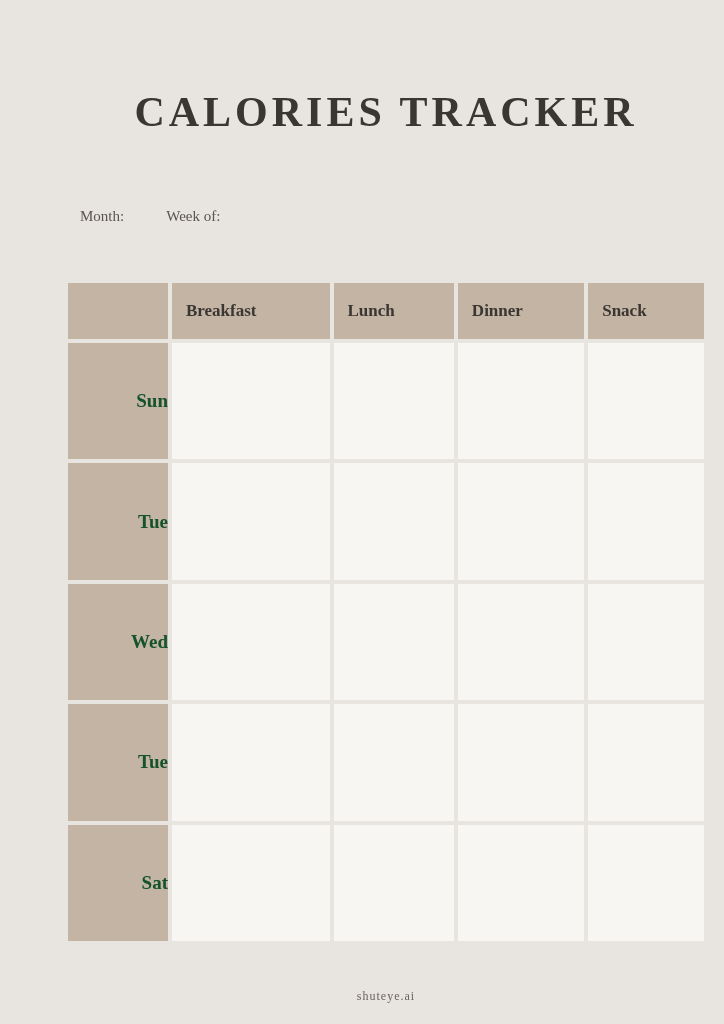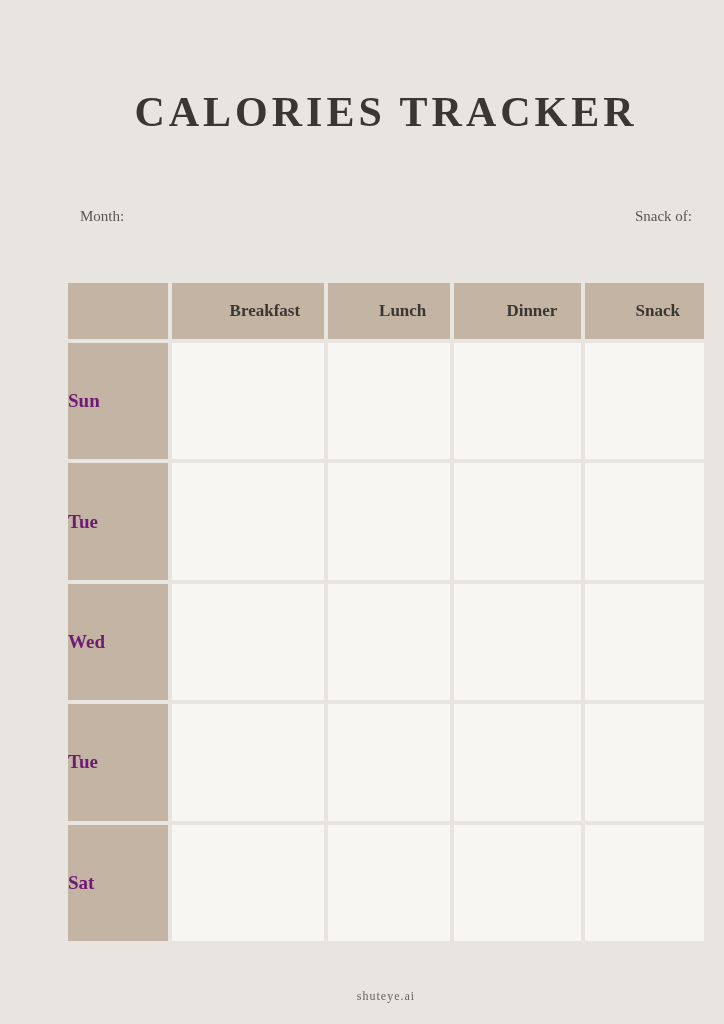--- a/index.html
+++ b/index.html
@@ -37,21 +37,21 @@
       color: #3a3632;
       text-transform: uppercase;
       margin-bottom: 30px;
       font-family: 'Georgia', serif;
     }
 
     .meta-row {
       width: 100%;
       display: flex;
       flex-direction: row;
-      justify-content: space-between;
+      justify-content: flex-start;
       margin-bottom: 12px;
       padding: 0 4px;
     }
 
     .meta-label {
       font-size: 15px;
       color: #5a5550;
       font-family: 'Georgia', serif;
     }
 
@@ -60,43 +60,43 @@
       border-collapse: separate;
       border-spacing: 4px;
       flex: 1;
     }
 
     .header-row th {
       background-color: #c4b4a4;
       color: #3a3632;
       font-size: 17px;
       font-weight: 600;
-      padding: 18px 24px;
-      text-align: right;
+      padding: 18px 14px;
+      text-align: left;
       font-family: 'Georgia', serif;
     }
 
     .header-row th.day-header {
       background-color: #c4b4a4;
       width: 100px;
     }
 
     .data-row td {
       background-color: #f8f6f3;
       border: none;
       height: 82px;
       vertical-align: middle;
     }
 
     .data-row td.day-cell {
       background-color: #c4b4a4;
-      text-align: left;
+      text-align: right;
       font-size: 19px;
       font-weight: 600;
-      color: #701a75;
+      color: #14532d;
       width: 100px;
       font-family: 'Georgia', serif;
     }
 
     .data-row td.meal-cell {
       background-color: #f8f6f3;
     }
 
     .footer {
       margin-top: 14px;
@@ -108,21 +108,21 @@
   </style>
 </head>
 <body>
 
 <div class="page-container">
 
   <h1 class="title">CALORIES TRACKER</h1>
 
   <div class="meta-row">
     <span class="meta-label">Month:</span>
-    <span class="meta-label">Snack of:</span>
+    <span class="meta-label">Week of:</span>
   </div>
 
   <table class="tracker-table">
     <thead>
       <tr class="header-row">
         <th class="day-header"></th>
         <th>Breakfast</th>
         <th>Lunch</th>
         <th>Dinner</th>
         <th>Snack</th>

